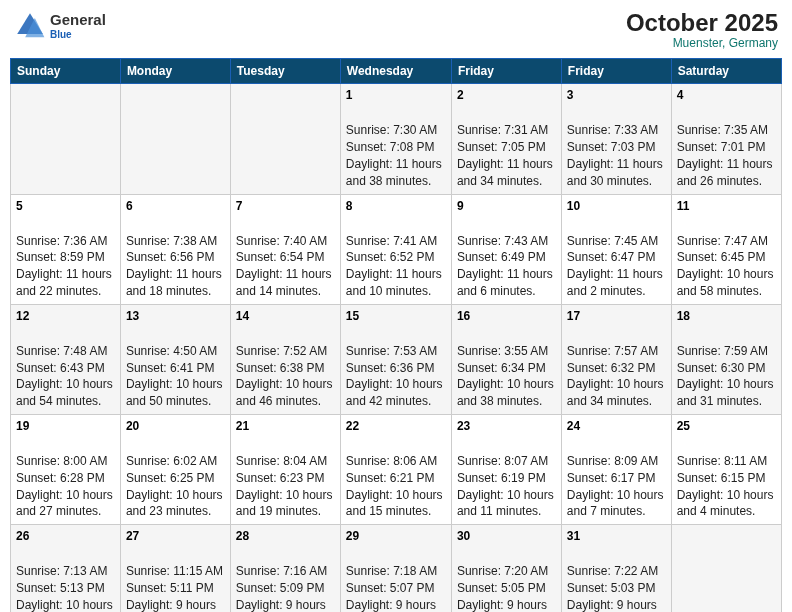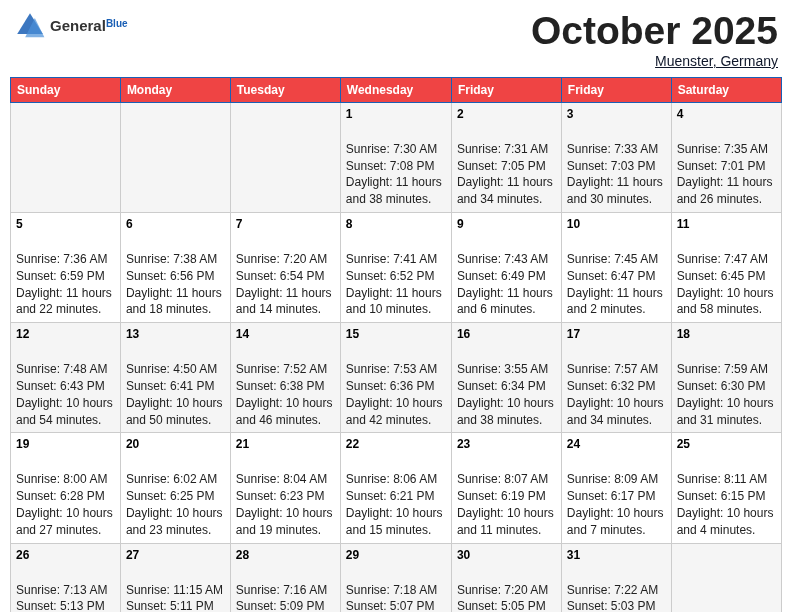--- a/index.html
+++ b/index.html
@@ -17,58 +17,57 @@
       margin-bottom: 8px;
       padding: 0 4px;
     }
     .logo {
       display: flex;
       align-items: center;
       gap: 4px;
     }
     .logo-text {
       display: flex;
-      flex-direction: row;
+      flex-direction: column;
       line-height: 1.1;
     }
     .logo-general {
       font-size: 15px;
       font-weight: bold;
       color: #333;
     }
     .logo-blue {
       font-size: 10px;
       font-weight: bold;
       color: #1a5fb5;
     }
     .logo-icon {
       width: 32px;
       height: 32px;
     }
     .title-block {
       text-align: right;
     }
     .month-title {
-      font-size: 39px;
+      font-size: 24px;
       font-weight: bold;
       color: #222;
       line-height: 1.1;
     }
     .location {
-      font-size: 14px;
-      color: #0f172a;
-      text-decoration: underline;
+      font-size: 12px;
+      color: #0f766e;
     }
     .calendar {
       width: 100%;
       border-collapse: collapse;
       font-size: 10.5px;
     }
     .calendar thead th {
-      background-color: #ef4444;
+      background-color: #0c4a6e;
       color: #fff;
       text-align: left;
       padding: 5px 6px;
       font-size: 12px;
       font-weight: bold;
       border: 1px solid #1a5fb5;
     }
     .calendar tbody td {
       border: 1px solid #ccc;
       vertical-align: top;
@@ -162,34 +161,34 @@
           <div class="day-info">Sunrise: 7:35 AM
 Sunset: 7:01 PM
 Daylight: 11 hours
 and 26 minutes.</div>
         </td>
       </tr>
       <tr>
         <td>
           <span class="day-number">5</span>
           <div class="day-info">Sunrise: 7:36 AM
-Sunset: 6:59 PM
+Sunset: 8:59 PM
 Daylight: 11 hours
 and 22 minutes.</div>
         </td>
         <td>
           <span class="day-number">6</span>
           <div class="day-info">Sunrise: 7:38 AM
 Sunset: 6:56 PM
 Daylight: 11 hours
 and 18 minutes.</div>
         </td>
         <td>
           <span class="day-number">7</span>
-          <div class="day-info">Sunrise: 7:20 AM
+          <div class="day-info">Sunrise: 7:40 AM
 Sunset: 6:54 PM
 Daylight: 11 hours
 and 14 minutes.</div>
         </td>
         <td>
           <span class="day-number">8</span>
           <div class="day-info">Sunrise: 7:41 AM
 Sunset: 6:52 PM
 Daylight: 11 hours
 and 10 minutes.</div>

